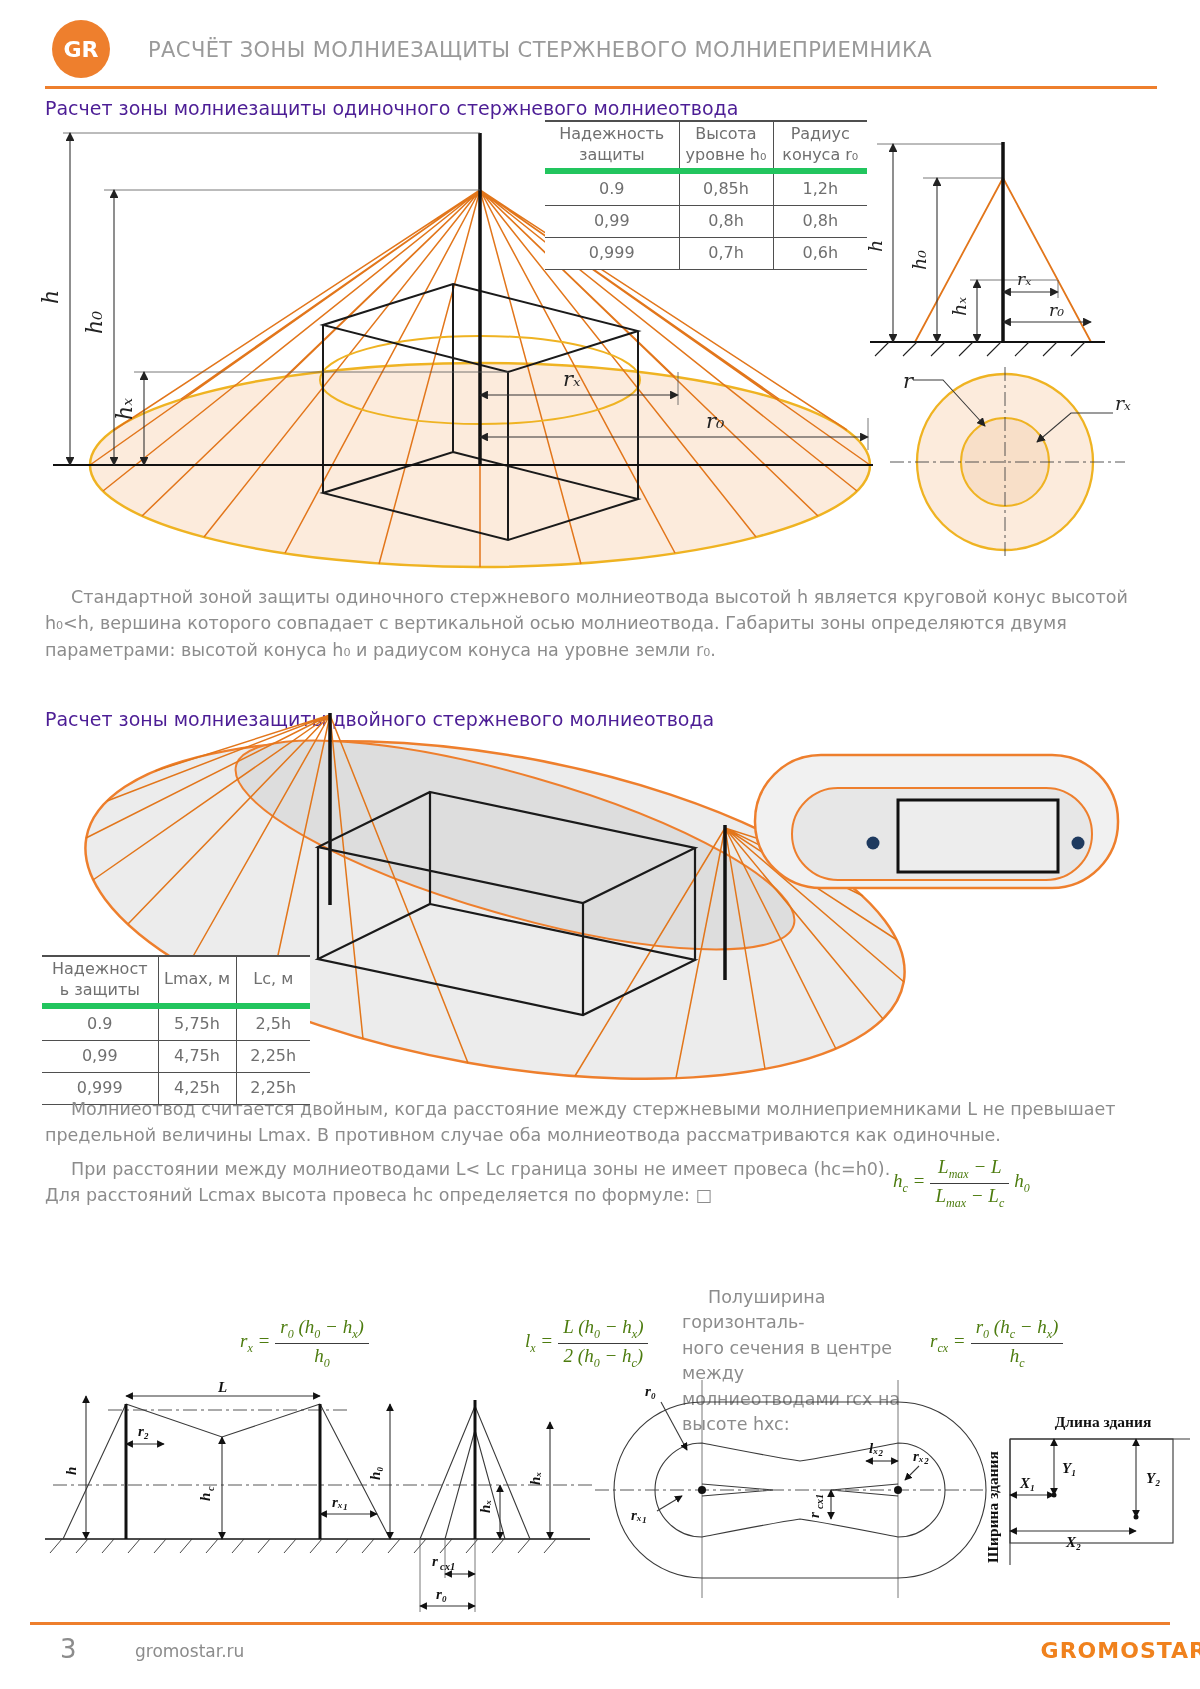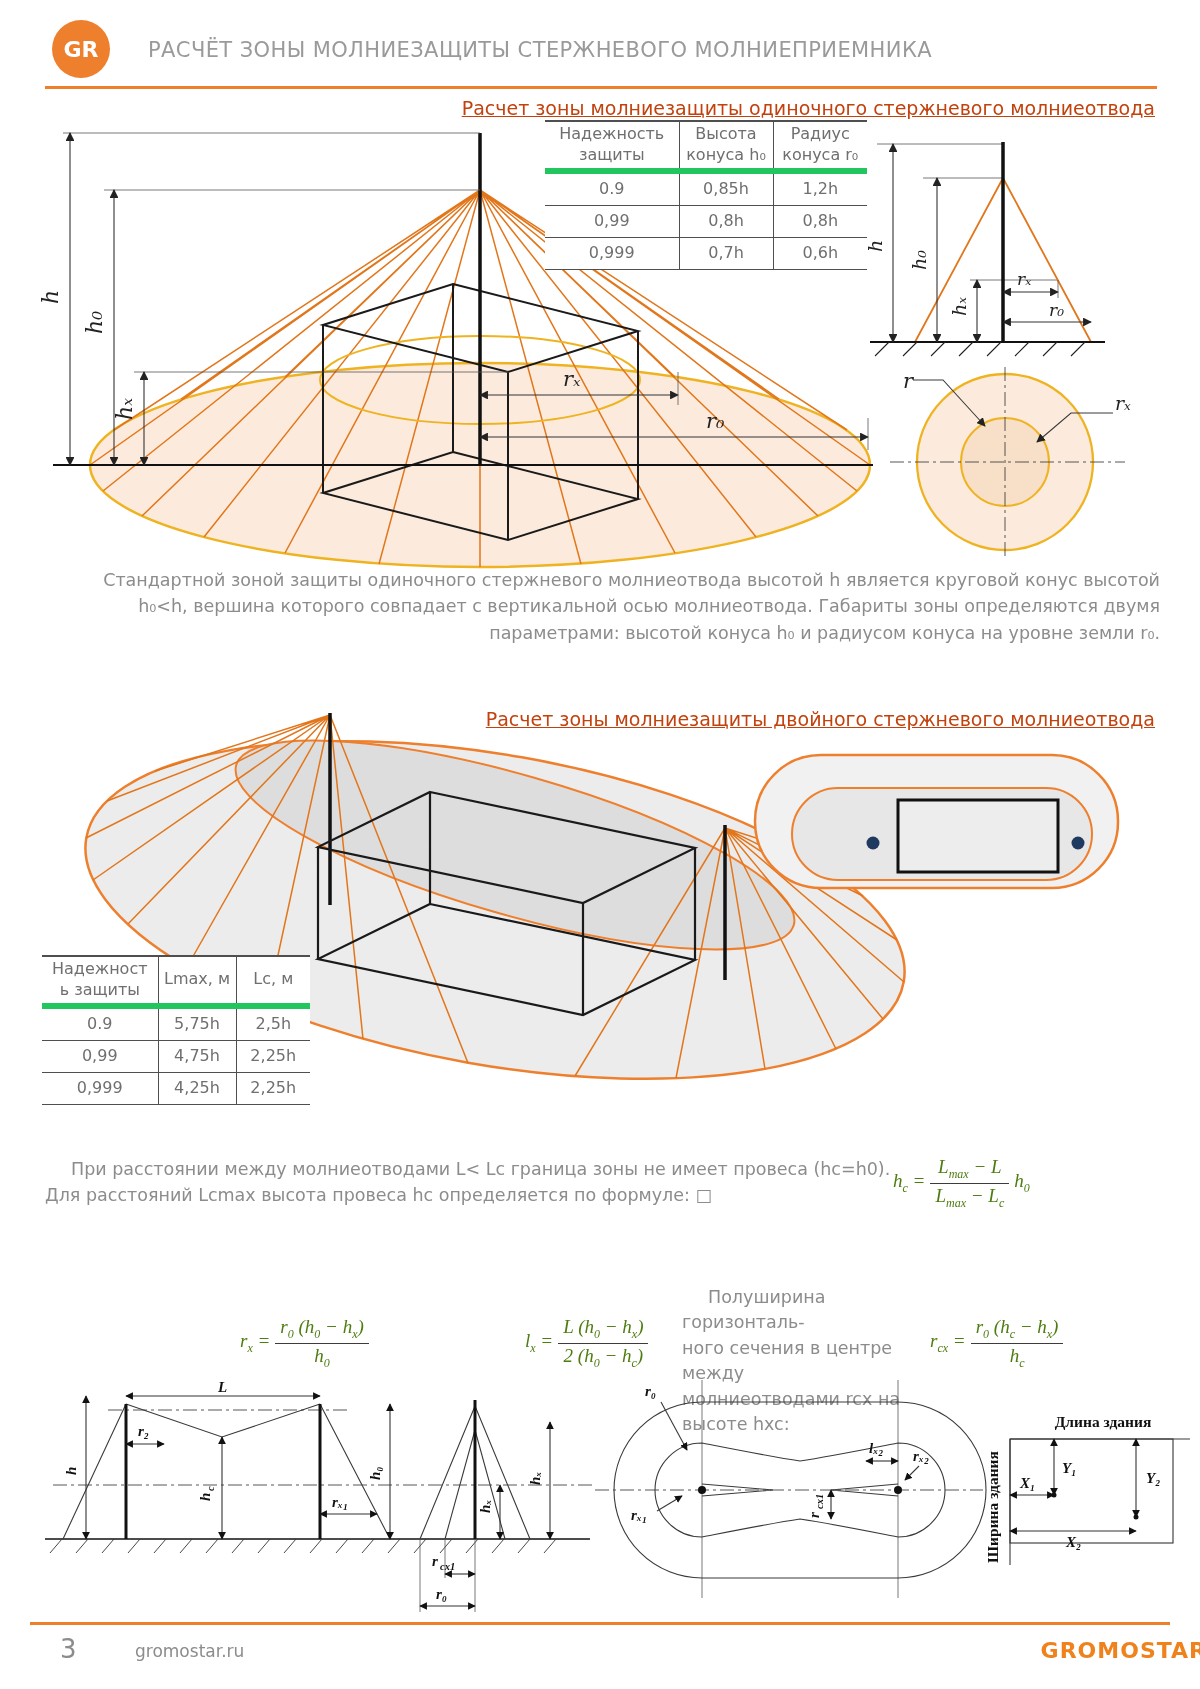--- a/index.html
+++ b/index.html
@@ -4,25 +4,25 @@
 <style>
   html,body{margin:0;padding:0;background:#ffffff;}
   .page{position:relative;width:1200px;height:1685px;background:#fff;overflow:hidden;
         font-family:"DejaVu Sans","Liberation Sans",sans-serif;}
   
   .logo{position:absolute;left:52px;top:20px;width:58px;height:58px;border-radius:50%;
         background:#EE7F2D;color:#fff;display:flex;align-items:center;justify-content:center;
         font-size:22px;font-weight:bold;}
   .page-title{position:absolute;left:148px;top:38px;font-size:21px;color:#9a9a9a;letter-spacing:.4px;}
   .rule{position:absolute;left:45px;top:86px;width:1112px;height:3px;background:#EE7F2D;}
-  .sec-title{position:absolute;left:45px;width:1110px;text-align:right;font-size:19px;color:#c2410c;text-decoration:underline;}
+  .sec-title{position:absolute;left:45px;width:1110px;text-align:left;font-size:19px;color:#4c1d95;}
   #sec1-title{top:97px;}
   #sec2-title{top:708px;}
   .para{position:absolute;font-size:17.5px;line-height:1.5;color:#8C8C8C;text-indent:26px;text-align:left;}
-  #para1{left:45px;top:567px;width:1115px;text-align:right;}
+  #para1{left:45px;top:584px;width:1115px;}
   #para2{left:45px;top:1096px;width:1118px;}
   #para3{left:45px;top:1156px;width:848px;}
   
   table.tbl{position:absolute;border-collapse:collapse;background:#fff;color:#6F6F6F;
             font-size:16px;text-align:center;}
   #tbl1{left:545px;top:120px;width:322px;}
   #tbl2{left:42px;top:955px;width:268px;}
   .tbl th,.tbl td{border-top:2px solid #4f4f4f;border-bottom:6px solid #22c55e;
                   font-weight:normal;white-space:pre-line;line-height:1.3;padding:2px 4px;}
   .tbl td{border-top:1.5px solid #4f4f4f;border-bottom:1.5px solid #4f4f4f;height:27px;}
@@ -93,21 +93,21 @@
     <colgroup>
         <col style="width:134px">
         <col style="width:94px">
         <col style="width:94px">
       </colgroup>
     <thead>
         <tr>
       <th>Надежность
 защиты</th>
       <th>Высота
-конуса h₀</th>
+уровне h₀</th>
       <th>Радиус
 конуса r₀</th>
     </tr>
       </thead>
     <tbody>
       <tr>
           <td>0.9</td>
           <td>0,85h</td>
           <td>1,2h</td>
         </tr>
@@ -204,20 +204,21 @@
           <td>2,25h</td>
         </tr>
       <tr>
           <td>0,999</td>
           <td>4,25h</td>
           <td>2,25h</td>
         </tr>
     </tbody>
   </table>
 
+  <div class="para" id="para2">Молниеотвод считается двойным, когда расстояние между стержневыми молниеприемниками L не превышает предельной величины Lmax. В противном случае оба молниеотвода рассматриваются как одиночные.</div>
   <div class="para" id="para3">При расстоянии между молниеотводами L&lt; Lc граница зоны не имеет провеса (hc=h0). Для расстояний Lcmax высота провеса hc определяется по формуле: □</div>
 
   <span class="fml" style="left:893px;top:1140px">
     <span><span>h</span><sub>c</sub><span> = </span></span>
     <span class="frac">
       <span class="num"><span>L</span><sub>max</sub><span> − </span><span>L</span></span>
       <span class="den"><span>L</span><sub>max</sub><span> − </span><span>L</span><sub>c</sub></span>
     </span>
     <span><span>h</span><sub>0</sub></span>
   </span>

